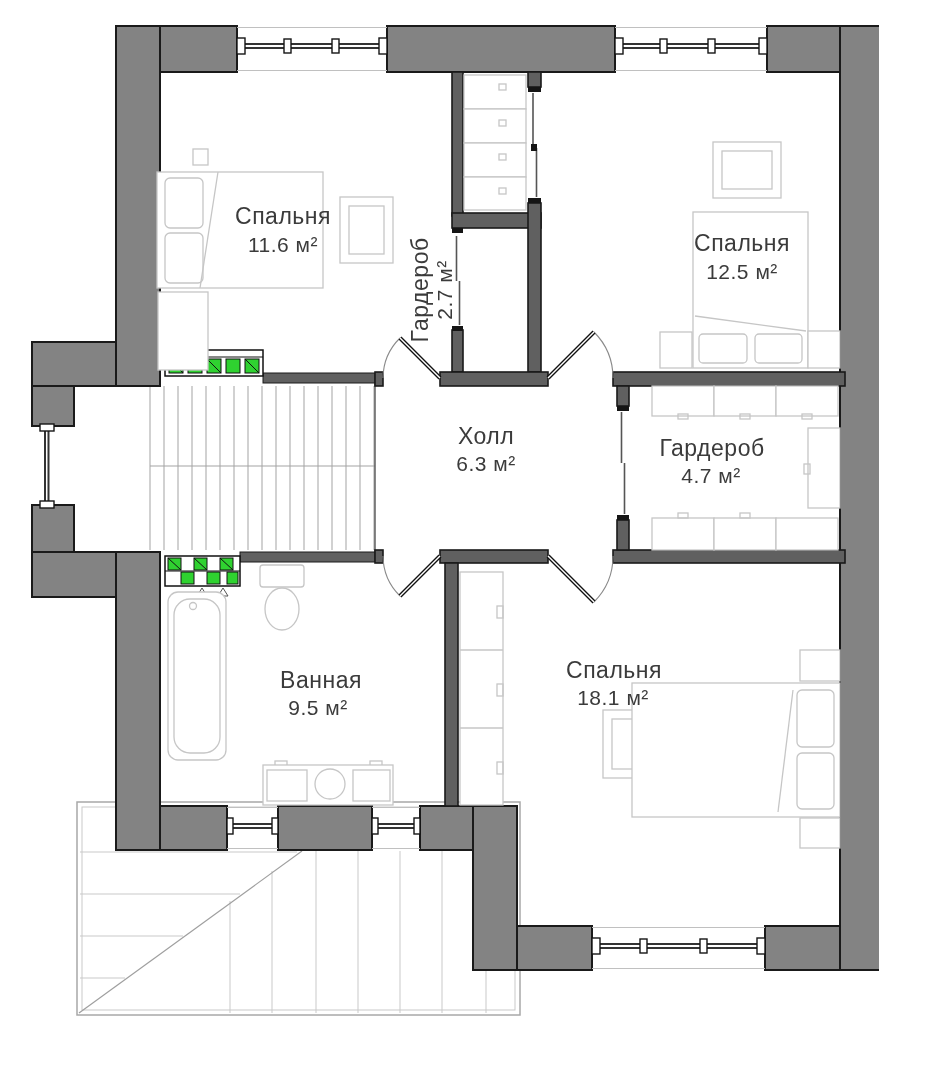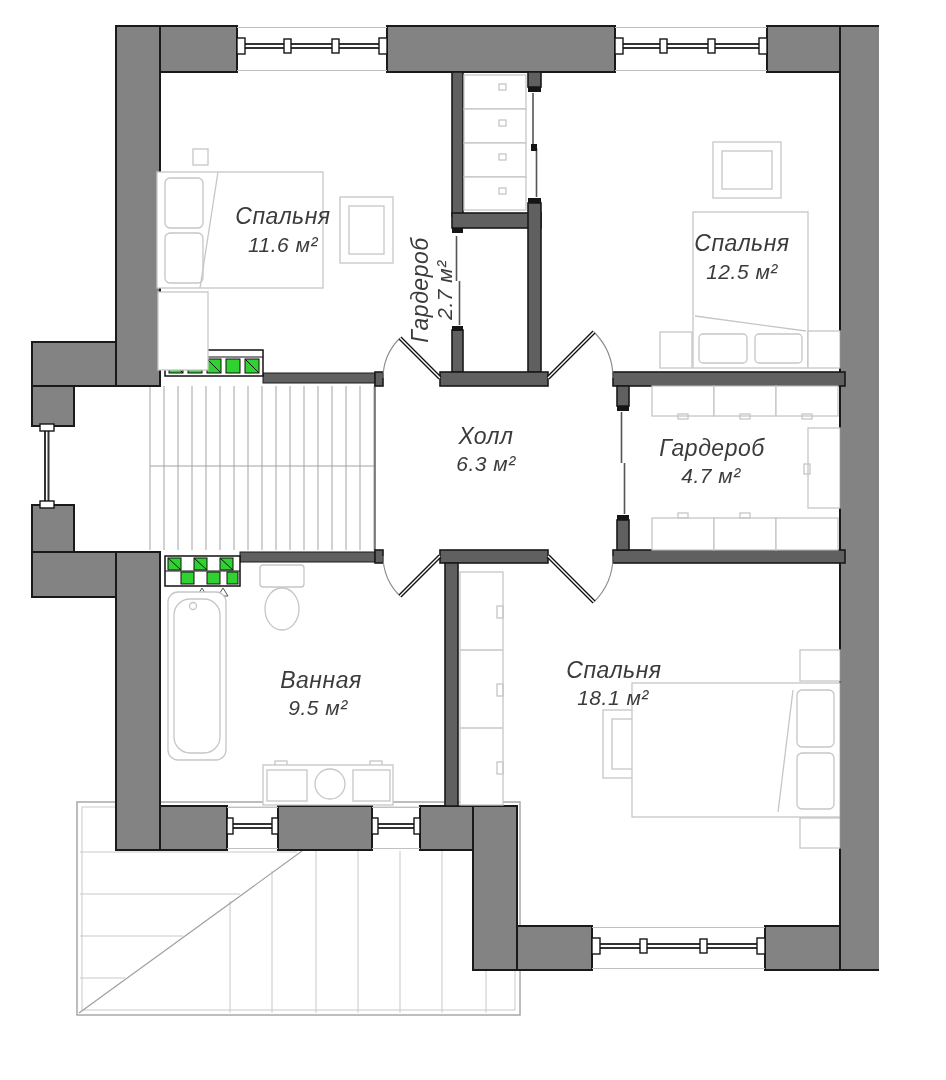--- a/index.html
+++ b/index.html
@@ -1,17 +1,17 @@
 <!DOCTYPE html>
 <html><head>
 <meta charset="utf-8">
 <style>
   html,body{margin:0;padding:0;background:#ffffff;}
   .stage{position:relative;width:879px;height:1080px;background:#fff;overflow:hidden;
-         font-family:"Liberation Sans", sans-serif;font-style:italic;}
+         font-family:"Liberation Sans", sans-serif;}
   svg{display:block}
   .ext{fill:#838383;stroke:#1a1a1a;stroke-width:2;}
   .int{fill:#606060;stroke:#1a1a1a;stroke-width:1.6;}
   .band{fill:#606060;stroke:#1a1a1a;stroke-width:1;}
   .furn{fill:#ffffff;stroke:#c6c6c6;stroke-width:1.3;}
   .furnl{fill:none;stroke:#c6c6c6;stroke-width:1.3;}
   .tread{stroke:#a3a3a3;stroke-width:1;fill:none;}
   .roofline{stroke:#c9c9c9;stroke-width:1;fill:none;}
   .roofedge{stroke:#a8a8a8;stroke-width:1.5;fill:none;}
   .glaz{stroke:#333;stroke-width:2;fill:none;}

